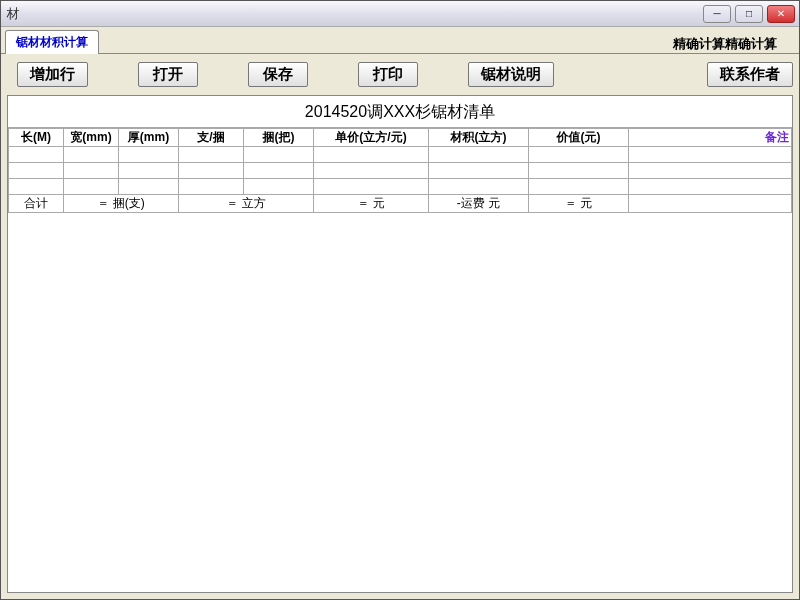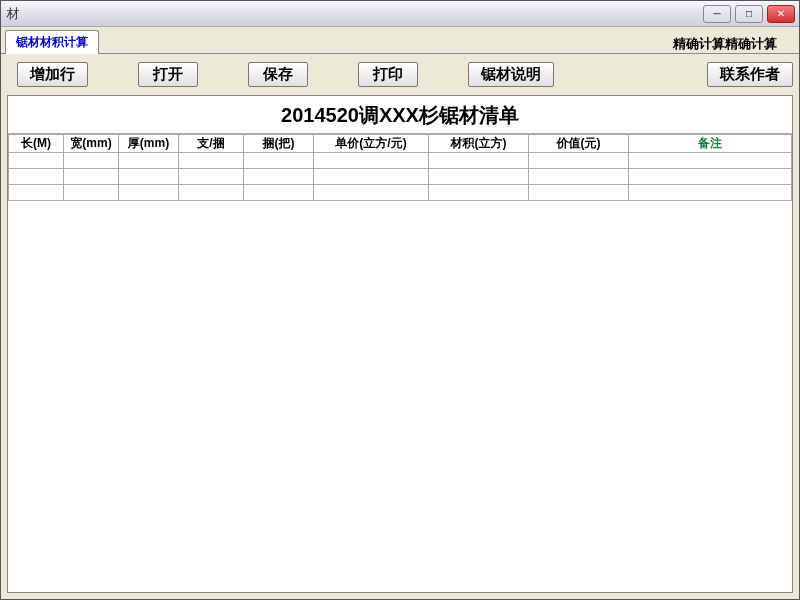--- a/index.html
+++ b/index.html
@@ -130,22 +130,22 @@
       flex: 1;
     }
     .table-wrap {
       flex: 1;
       background: #fff;
       border: 1px solid #888;
       overflow: auto;
     }
     .table-title {
       text-align: center;
-      font-size: 20px;
-      font-weight: bold;
+      font-size: 16px;
+      font-weight: normal;
       padding: 6px 0 4px 0;
       border-bottom: 1px solid #aaa;
     }
     table {
       width: 100%;
       border-collapse: collapse;
       table-layout: fixed;
     }
     th, td {
       border: 1px solid #aaa;
@@ -154,21 +154,22 @@
       height: 16px;
       padding: 0 2px;
       overflow: hidden;
       white-space: nowrap;
     }
     th {
       font-weight: bold;
       background: #fff;
     }
     th.remark {
-      color: #15803d;
+      color: #6d28d9;
+      text-align: right;
     }
     .col0 { width: 55px; }
     .col1 { width: 55px; }
     .col2 { width: 60px; }
     .col3 { width: 65px; }
     .col4 { width: 70px; }
     .col5 { width: 115px; }
     .col6 { width: 100px; }
     .col7 { width: 100px; }
     .col8 { width: auto; }
@@ -265,19 +266,28 @@
             <td></td>
             <td></td>
             <td></td>
             <td></td>
             <td></td>
             <td></td>
             <td></td>
             <td></td>
             <td></td>
           </tr>
+          <tr>
+            <td>合计</td>
+            <td colspan="2">＝ 捆(支)</td>
+            <td colspan="2">＝ 立方</td>
+            <td>＝ 元</td>
+            <td>-运费  元</td>
+            <td>＝ 元</td>
+            <td></td>
+          </tr>
         </tbody>
       </table>
       <div class="blank-area"></div>
     </div>
 
   </div>
 </div>
 
 </body></html>

